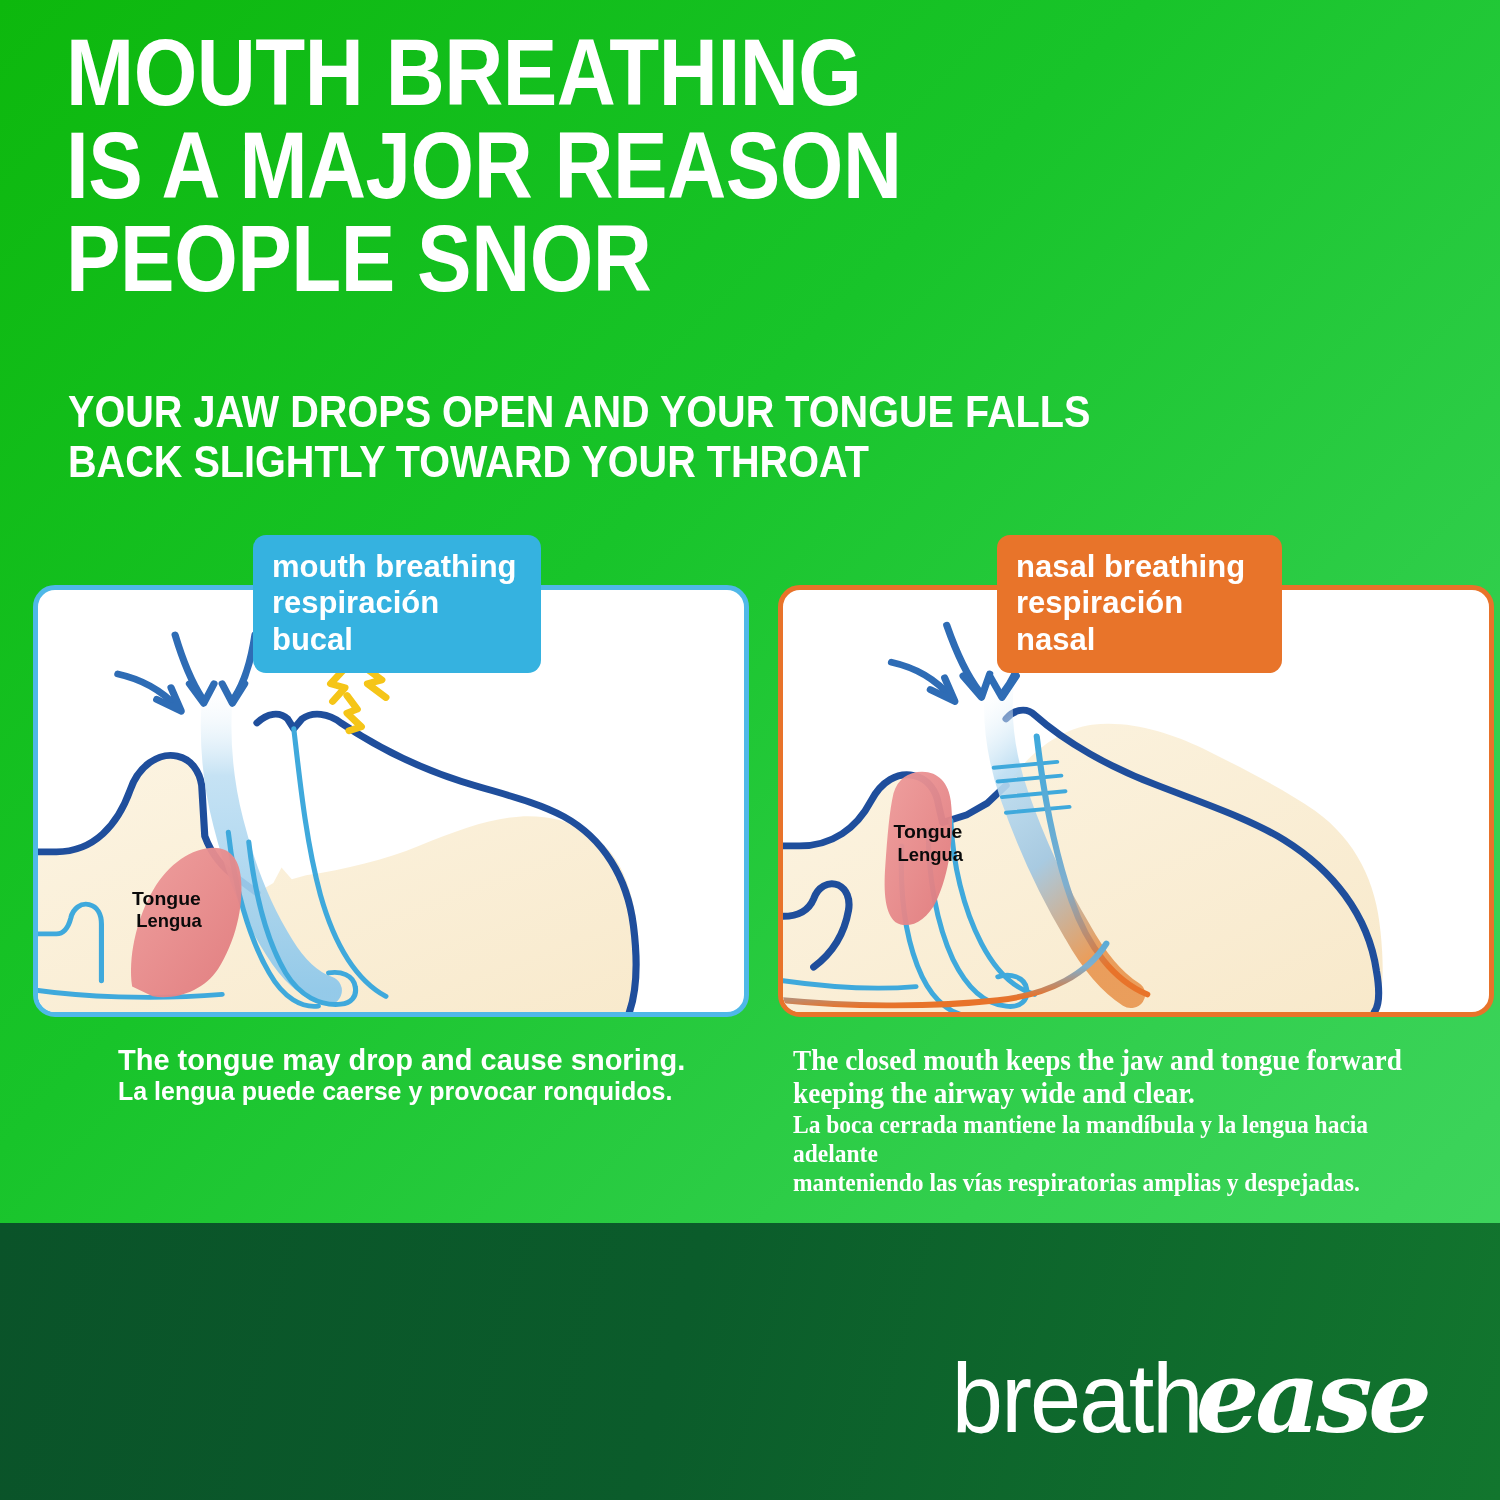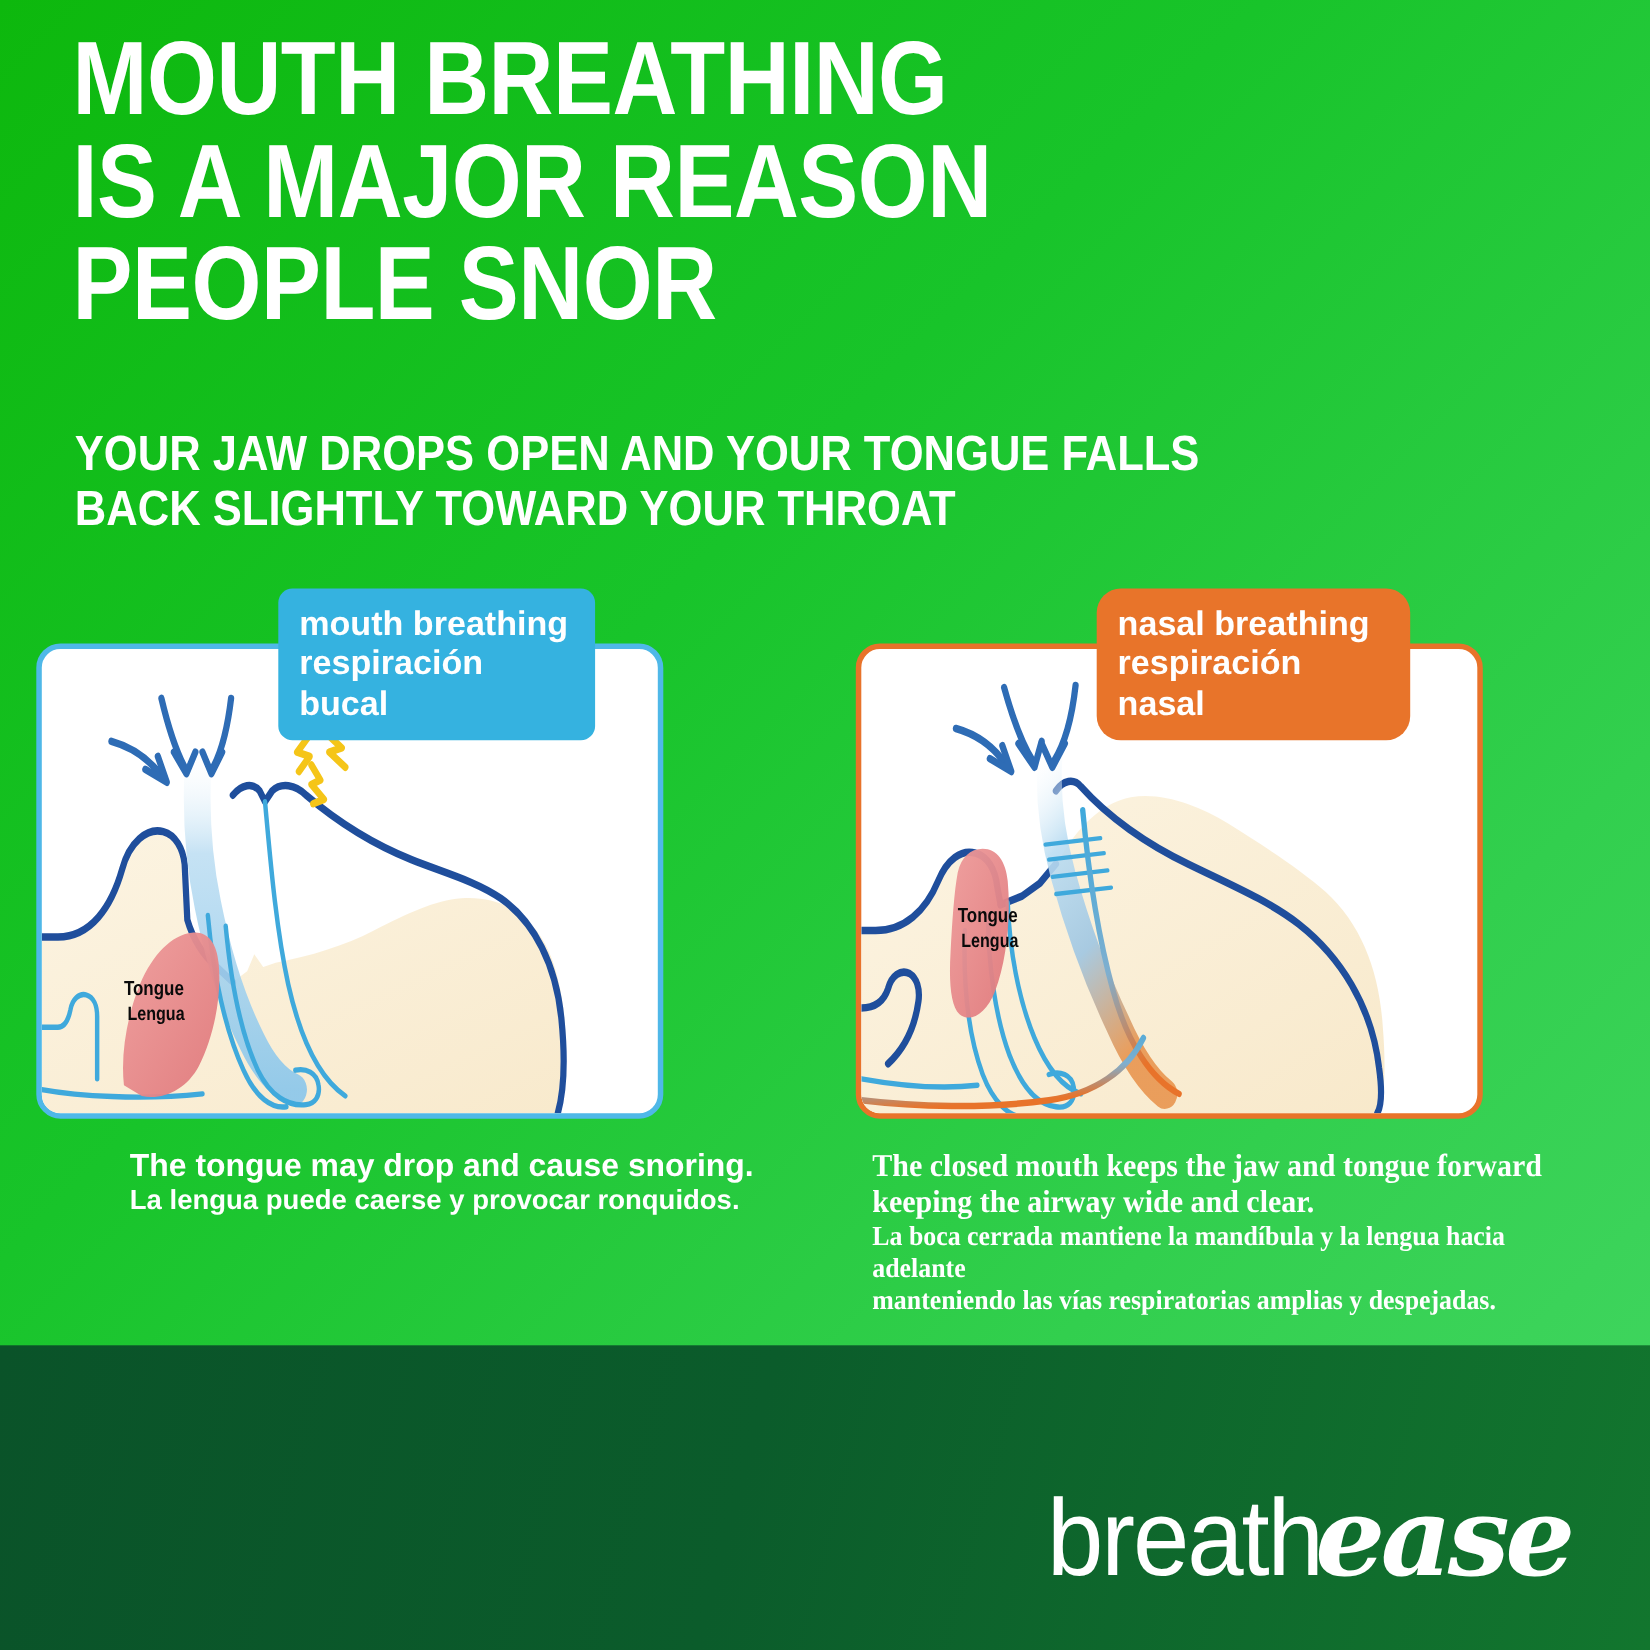--- a/index.html
+++ b/index.html
@@ -43,21 +43,21 @@
     font-weight: bold;
     transform: scaleX(0.88);
     transform-origin: left top;
     white-space: pre-line;
   }
 
   
   .panel {
     position: absolute;
     top: 585px;
-    width: 570px;
+    width: 716px;
     height: 432px;
     background: #ffffff;
     border-radius: 22px;
     box-sizing: border-box;
     overflow: hidden;
   }
   .panel-left  { left: 33px;  border: 5px solid #4FB8E8; }
   .panel-right { left: 778px; border: 5px solid #E8732A; }
   .panel svg { display: block; width: 100%; height: 100%; }
 
@@ -68,21 +68,21 @@
     color: #ffffff;
     font-weight: bold;
     font-size: 31px;
     line-height: 1.17;
     padding: 14px 19px 15px 19px;
     box-sizing: border-box;
     white-space: pre-line;
     z-index: 6;
   }
   .badge-left  { left: 253px; top: 535px; width: 288px; background: #35B2E0; }
-  .badge-right { left: 997px; top: 535px; width: 285px; background: #E8742A; border-radius: 22px; }
+  .badge-right { left: 997px; top: 535px; width: 285px; background: #E8742A; }
 
   
   .caption { position: absolute; color: #ffffff; }
   .cap-en {
     font-weight: bold;
     font-size: 29px;
     line-height: 1.14;
     white-space: pre-line;
     transform: scaleX(0.94);
     transform-origin: left top;

